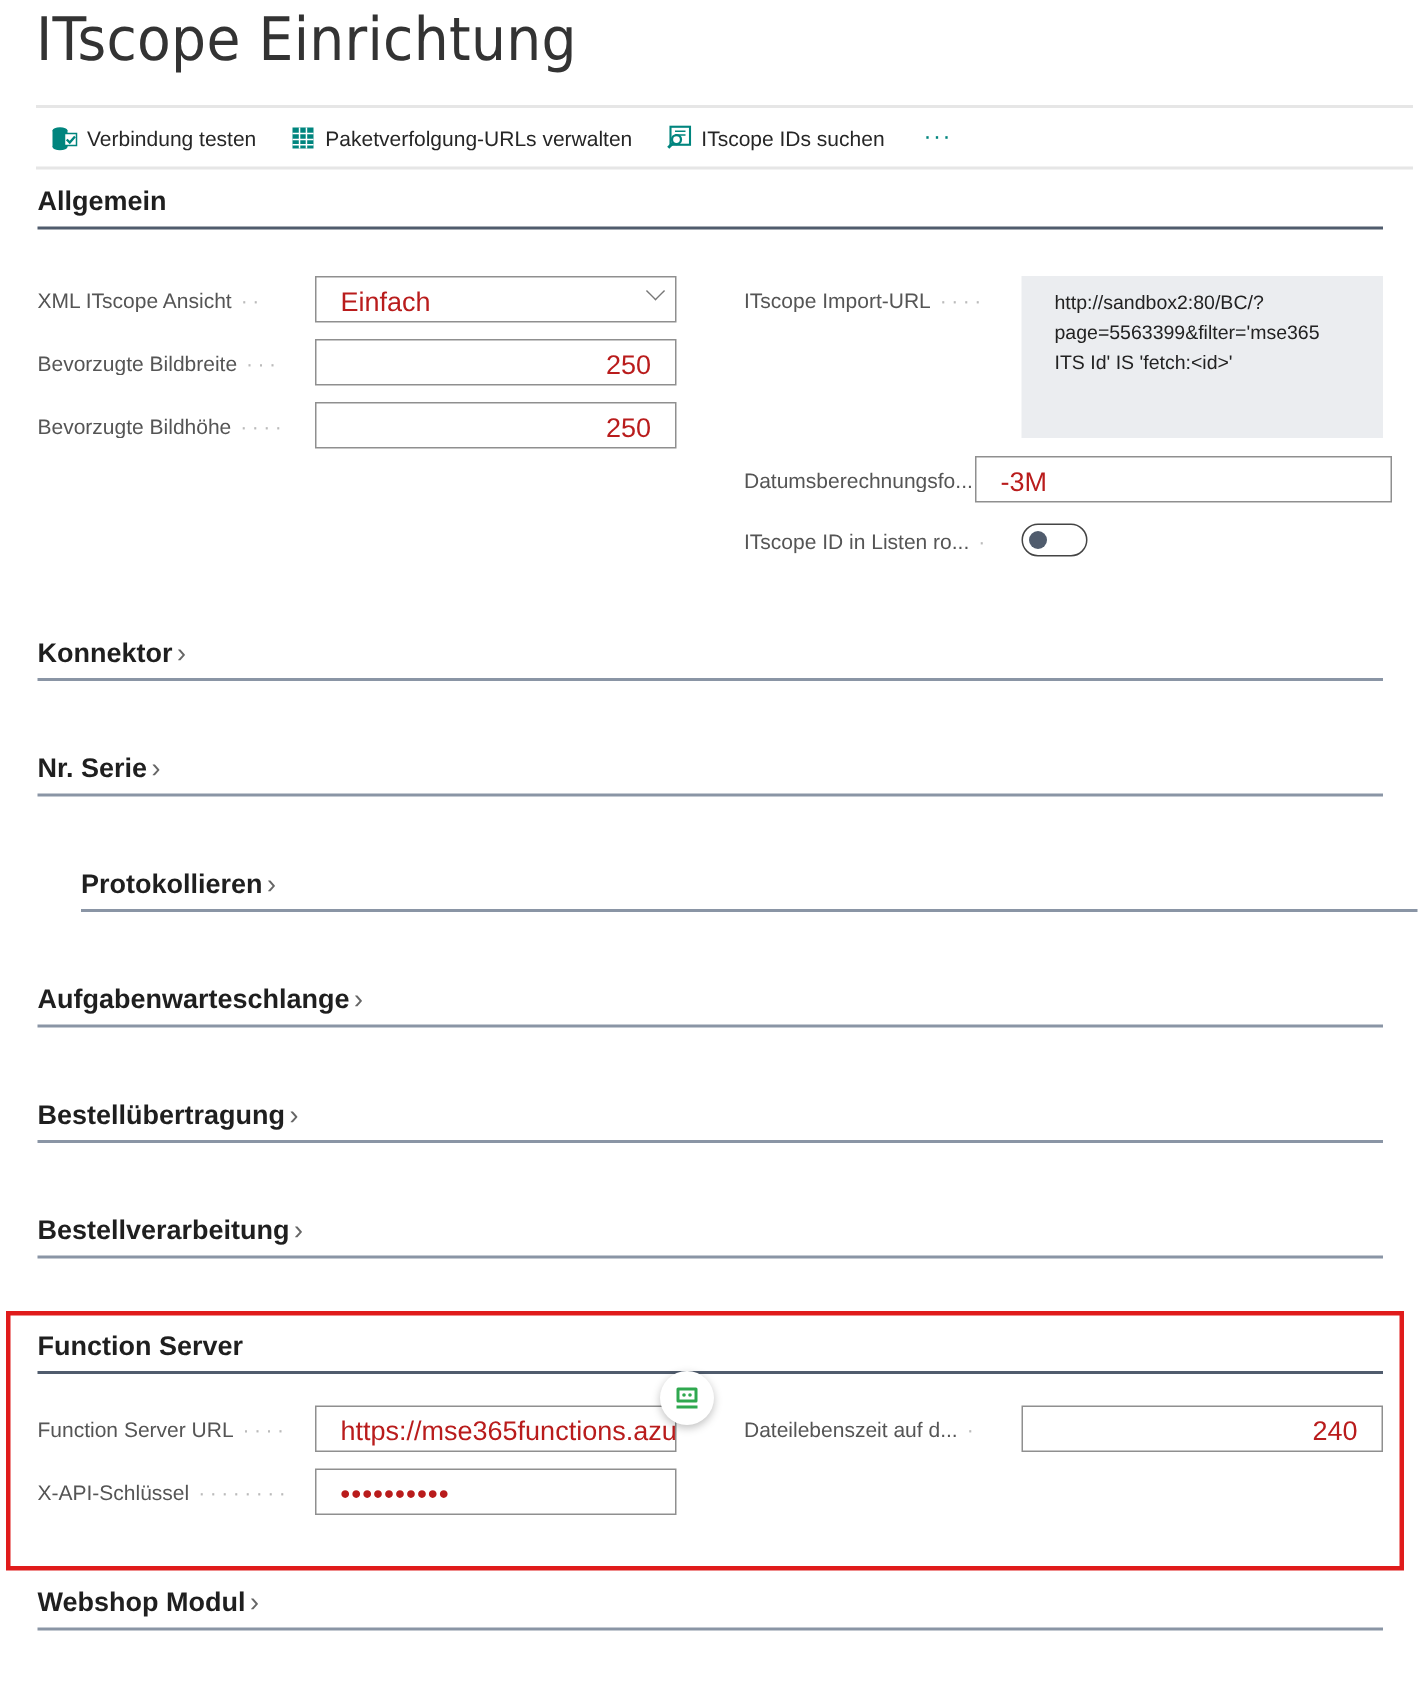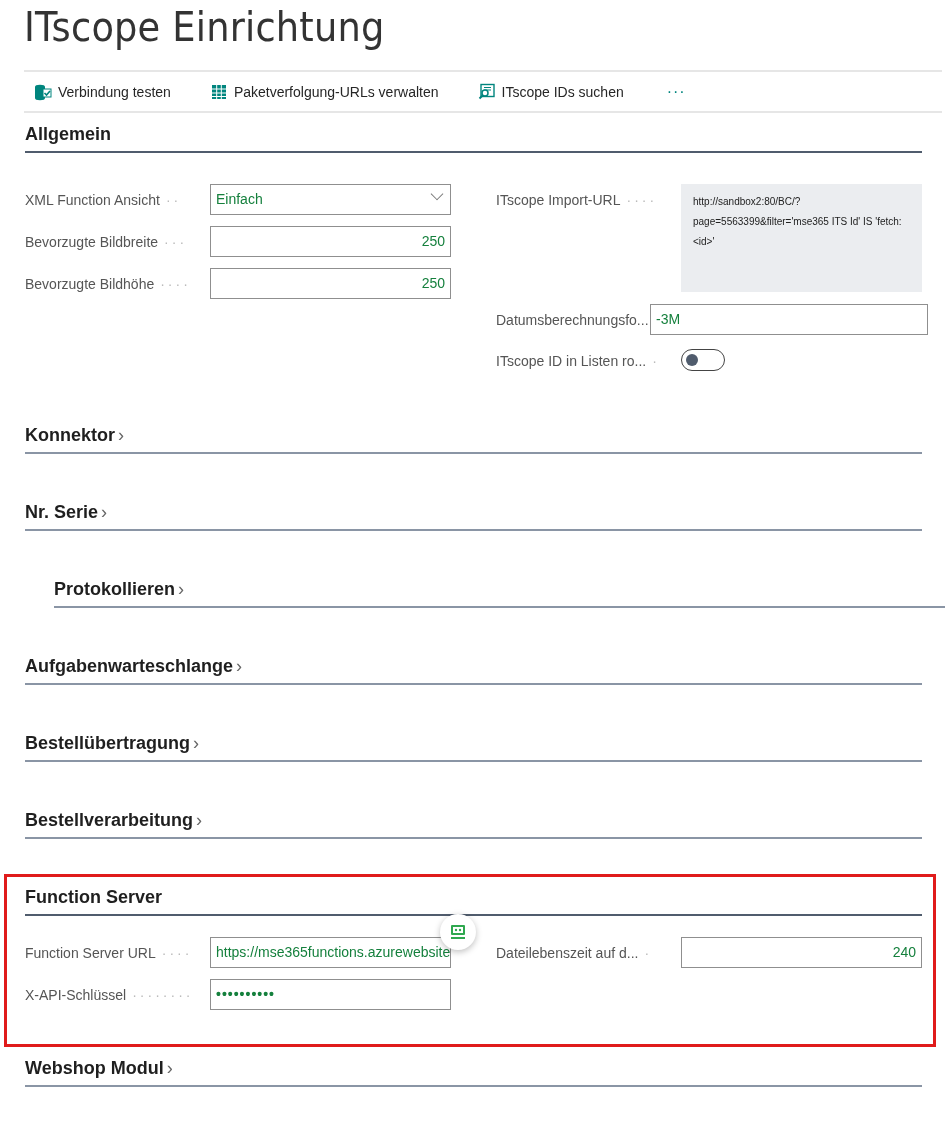--- a/index.html
+++ b/index.html
@@ -11,21 +11,21 @@
   }
   .page-title {
     position: absolute; left: 24px; top: 4px;
     font-size: 40px; font-weight: 300; color: #333; letter-spacing: 0.2px;
     font-family: "DejaVu Sans", sans-serif; font-weight: normal;
     transform: scaleX(0.92); transform-origin: left top;
   }
   .toolbar {
     position: absolute; left: 24px; top: 70px; width: 918px; height: 43px;
     border-top: 2px solid #e6e6e6; border-bottom: 2px solid #e6e6e6;
-    display: flex; align-items: center; gap: 39px; padding-left: 10px;
+    display: flex; align-items: center; gap: 22px; padding-left: 10px;
   }
   .tb-item { display: flex; align-items: center; gap: 6px; font-size: 14px; color: #262626; cursor: pointer; }
   .tb-icon { width: 18px; height: 18px; display: inline-block; }
   .tb-more { color: #00857e; font-size: 16px; letter-spacing: 1px; margin-left: 4px; }
 
   .section { position: absolute; left: 25px; width: 897px; }
   .section-header {
     font-size: 18px; font-weight: bold; color: #1f1f1f;
     padding-bottom: 6px; border-bottom: 2px solid #505c6d;
     display: flex; align-items: center;
@@ -33,31 +33,31 @@
   .section-header.collapsed { border-bottom-color: #8a95a5; }
   .chev { font-weight: normal; color: #666; margin-left: 3px; font-size: 18px; }
 
   .field-label {
     position: absolute; font-size: 14px; color: #555;
     white-space: nowrap; overflow: hidden;
   }
   .field-label .dots { color: #bbb; letter-spacing: 3px; margin-left: 6px; }
   .input {
     position: absolute; height: 31px; border: 1px solid #8f8f8f; background: #fff;
-    font-size: 14px; color: #15803d; padding: 6px 5px; white-space: nowrap; overflow: hidden;
+    font-size: 18px; color: #b91c1c; padding: 6px 16px; white-space: nowrap; overflow: hidden;
   }
   .input.num { text-align: right; }
   .select-chev {
     position: absolute; right: 8px; top: 7px; width: 10px; height: 10px;
     border-right: 1px solid #777; border-bottom: 1px solid #777; transform: rotate(45deg) scale(0.9);
     top: 4px;
   }
   .readonly-box {
-    position: absolute; background: #ebedf0; font-size: 10px; color: #222;
-    padding: 8px 12px; line-height: 20px;
+    position: absolute; background: #ebedf0; font-size: 13px; color: #222;
+    padding: 8px 22px; line-height: 20px;
   }
   .toggle {
     position: absolute; width: 44px; height: 22px; border: 1px solid #444; border-radius: 12px; background: #fff;
   }
   .toggle .knob { position: absolute; left: 4px; top: 4px; width: 12px; height: 12px; border-radius: 50%; background: #505c6d; }
   .red-frame {
     position: absolute; left: 4px; top: 874px; width: 932px; height: 173px;
     border: 3px solid #e01b1b;
   }
   .float-badge {
@@ -100,21 +100,21 @@
   <span class="tb-more">···</span>
 </div>
 
 <div class="section" style="top:124px;">
   <div class="section-header">
     <span>Allgemein</span>
   </div>
 </div>
 
 <div class="field-label" style="left:25px; top:192px; width:183px;">
-  <span>XML Function Ansicht</span><span class="dots">··</span>
+  <span>XML ITscope Ansicht</span><span class="dots">··</span>
 </div>
 <div class="input" style="left:210px; top:184px; width:241px;">
   <span>Einfach</span>
   <span class="select-chev"></span>
 </div>
 
 <div class="field-label" style="left:25px; top:234px; width:183px;">
   <span>Bevorzugte Bildbreite</span><span class="dots">···</span>
 </div>
 <div class="input num" style="left:210px; top:226px; width:241px;">250</div>

